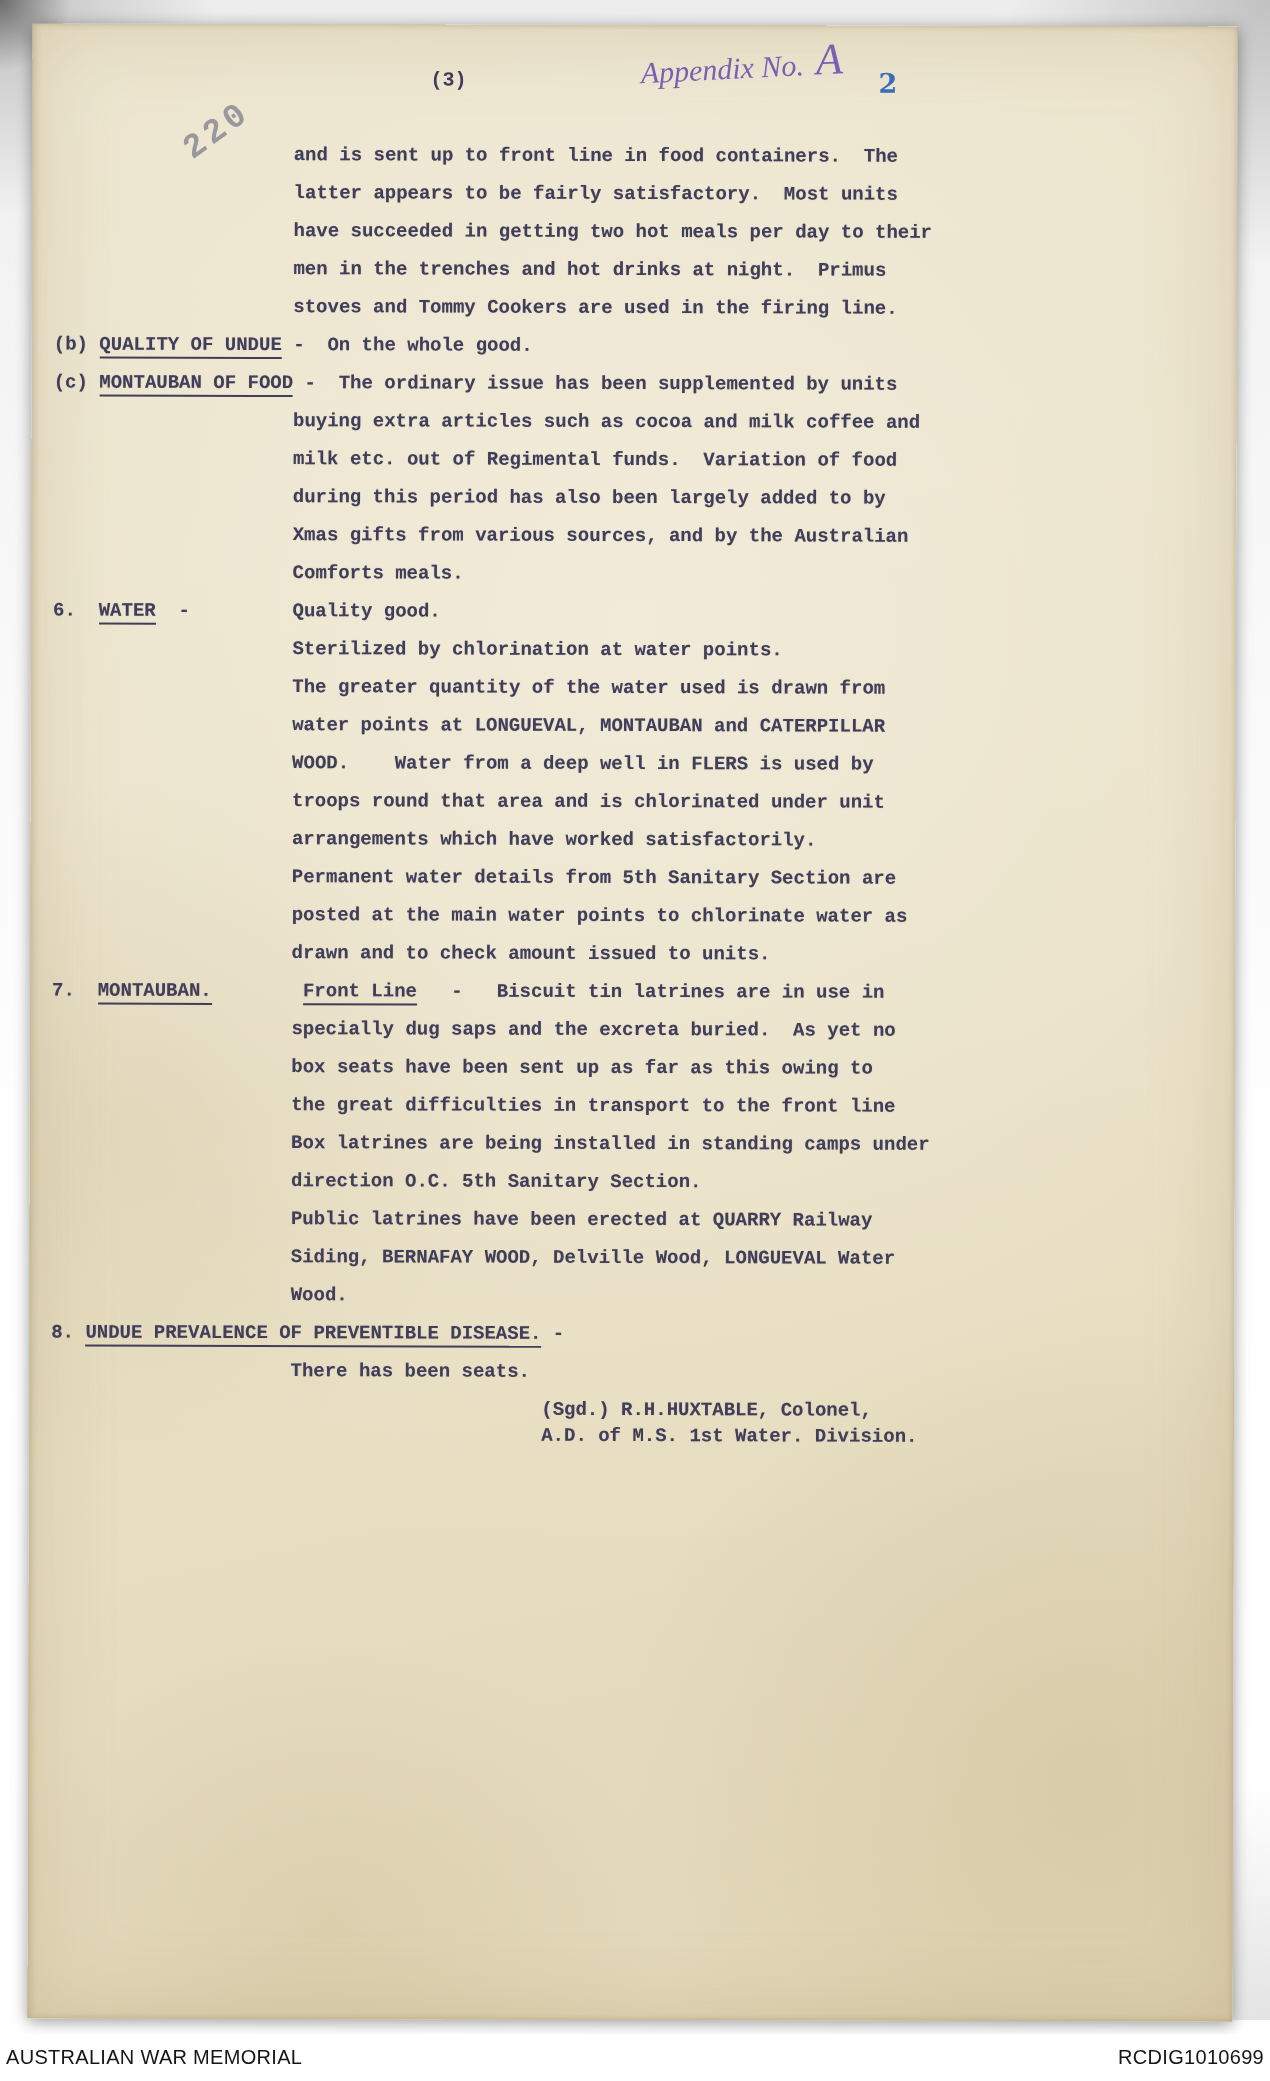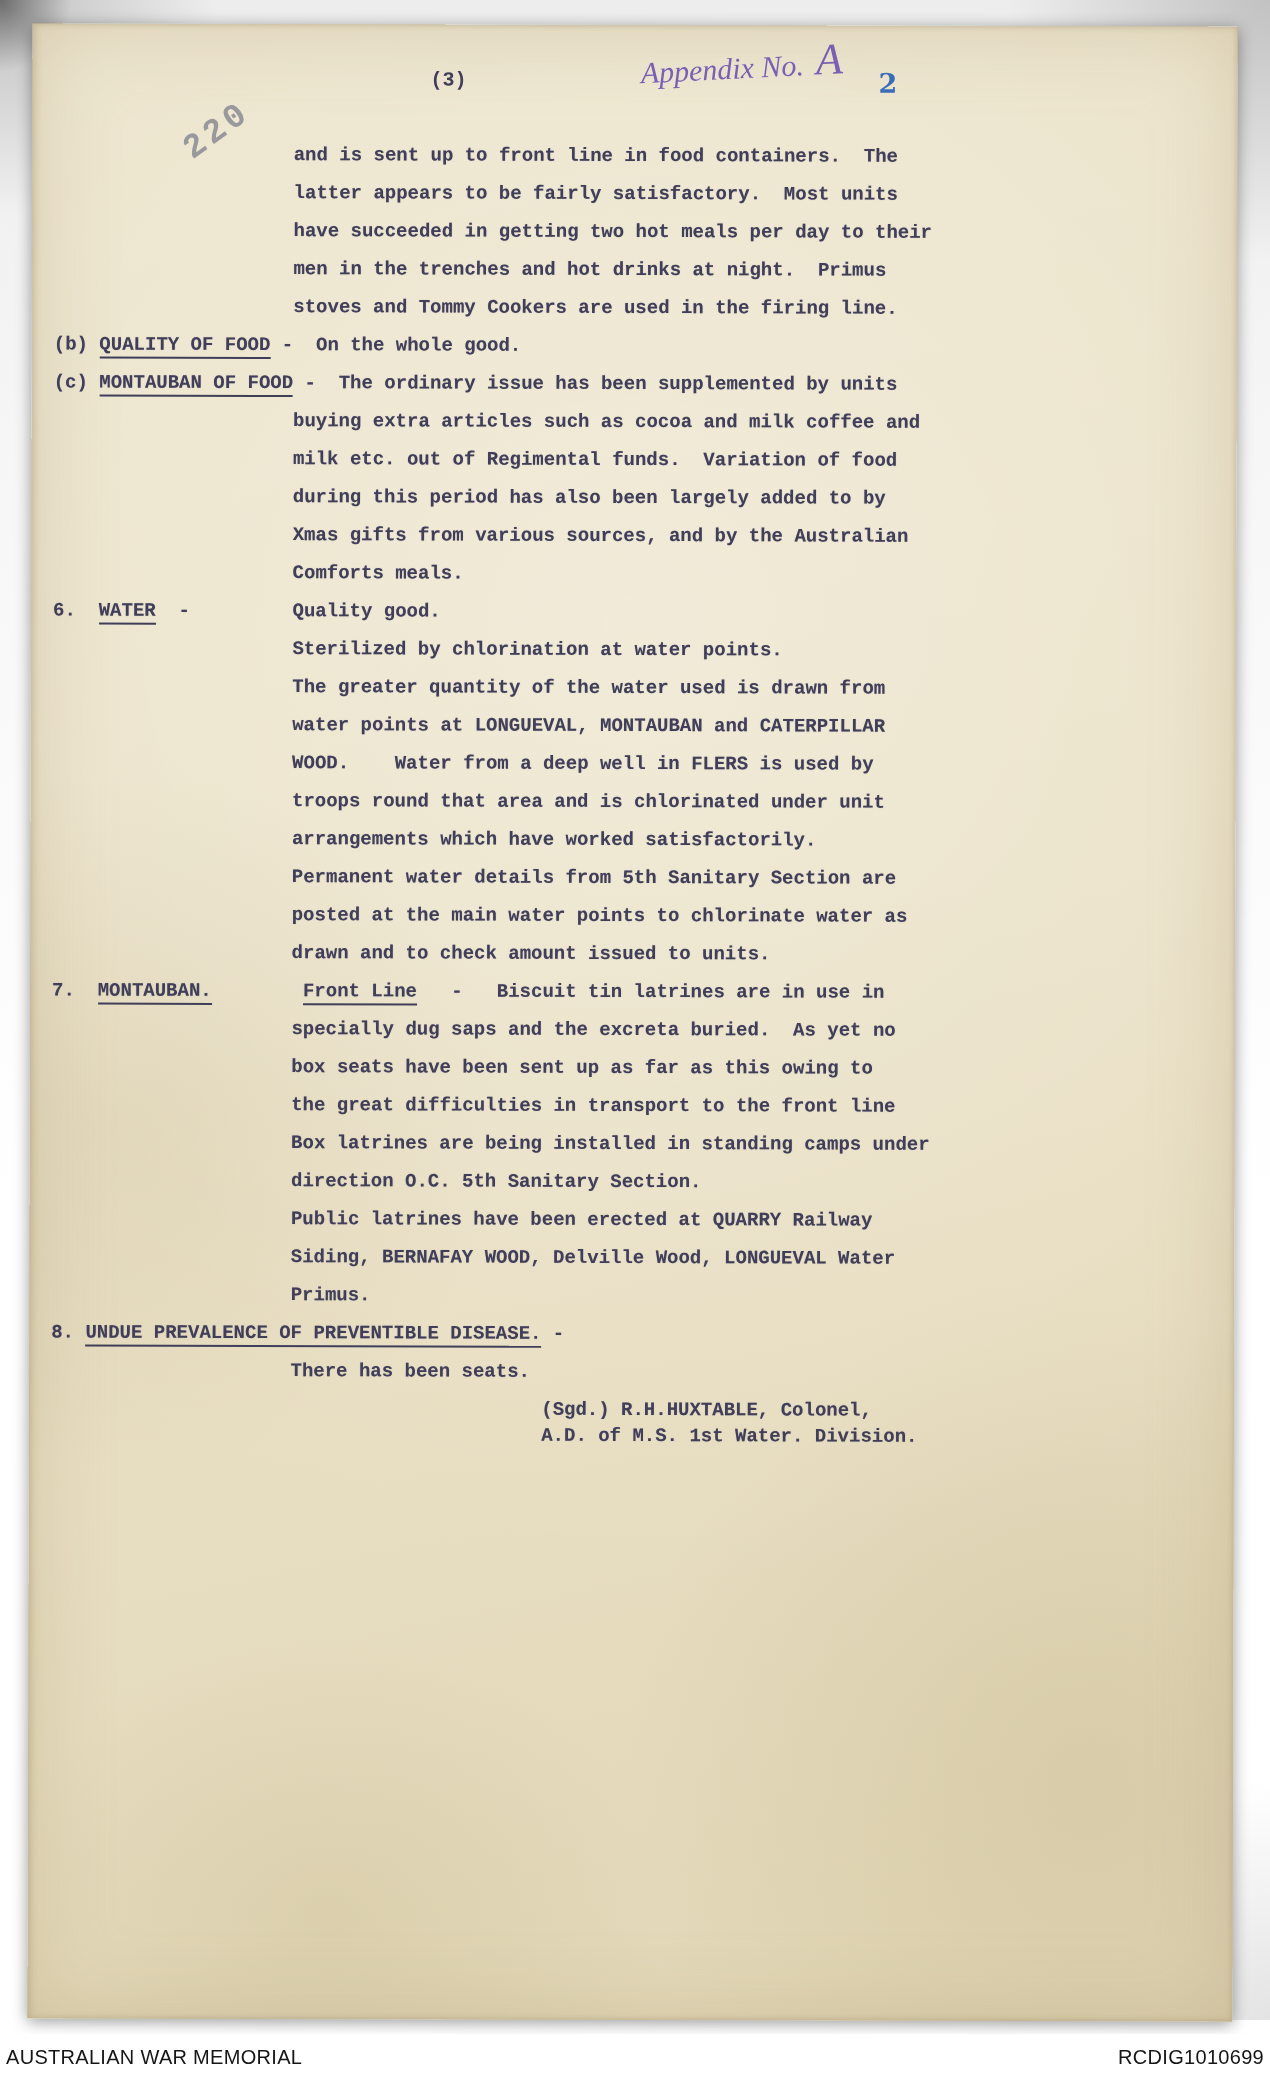--- a/index.html
+++ b/index.html
@@ -81,21 +81,21 @@
     <div class="stamp">220</div>
     <div class="page-num">(3)</div>
     <div class="appendix"><span>Appendix No.</span><span class="app-letter">A</span></div>
     <div class="folio">2</div>
     <div class="doc-lines">
         <div class="tline" style="padding-left: 21ch;"><span>and is sent up to front line in food containers.  The</span></div>
         <div class="tline" style="padding-left: 21ch;"><span>latter appears to be fairly satisfactory.  Most units</span></div>
         <div class="tline" style="padding-left: 21ch;"><span>have succeeded in getting two hot meals per day to their</span></div>
         <div class="tline" style="padding-left: 21ch;"><span>men in the trenches and hot drinks at night.  Primus</span></div>
         <div class="tline" style="padding-left: 21ch;"><span>stoves and Tommy Cookers are used in the firing line.</span></div>
-        <div class="tline" style="padding-left: 0ch;"><span>(b) </span><span class="u">QUALITY OF FOOD</span><span> -  On the whole good.</span></div>
+        <div class="tline" style="padding-left: 0ch;"><span>(b) </span><span class="u">QUALITY OF UNDUE</span><span> -  On the whole good.</span></div>
         <div class="tline" style="padding-left: 0ch;"><span>(c) </span><span class="u">MONTAUBAN OF FOOD</span><span> -  The ordinary issue has been supplemented by units</span></div>
         <div class="tline" style="padding-left: 21ch;"><span>buying extra articles such as cocoa and milk coffee and</span></div>
         <div class="tline" style="padding-left: 21ch;"><span>milk etc. out of Regimental funds.  Variation of food</span></div>
         <div class="tline" style="padding-left: 21ch;"><span>during this period has also been largely added to by</span></div>
         <div class="tline" style="padding-left: 21ch;"><span>Xmas gifts from various sources, and by the Australian</span></div>
         <div class="tline" style="padding-left: 21ch;"><span>Comforts meals.</span></div>
         <div class="tline" style="padding-left: 0ch;"><span>6.  </span><span class="u">WATER</span><span>  -         Quality good.</span></div>
         <div class="tline" style="padding-left: 21ch;"><span>Sterilized by chlorination at water points.</span></div>
         <div class="tline" style="padding-left: 21ch;"><span>The greater quantity of the water used is drawn from</span></div>
         <div class="tline" style="padding-left: 21ch;"><span>water points at LONGUEVAL, MONTAUBAN and CATERPILLAR</span></div>
@@ -106,21 +106,21 @@
         <div class="tline" style="padding-left: 21ch;"><span>posted at the main water points to chlorinate water as</span></div>
         <div class="tline" style="padding-left: 21ch;"><span>drawn and to check amount issued to units.</span></div>
         <div class="tline" style="padding-left: 0ch;"><span>7.  </span><span class="u">MONTAUBAN.</span><span>        </span><span class="u">Front Line</span><span>   -   Biscuit tin latrines are in use in</span></div>
         <div class="tline" style="padding-left: 21ch;"><span>specially dug saps and the excreta buried.  As yet no</span></div>
         <div class="tline" style="padding-left: 21ch;"><span>box seats have been sent up as far as this owing to</span></div>
         <div class="tline" style="padding-left: 21ch;"><span>the great difficulties in transport to the front line</span></div>
         <div class="tline" style="padding-left: 21ch;"><span>Box latrines are being installed in standing camps under</span></div>
         <div class="tline" style="padding-left: 21ch;"><span>direction O.C. 5th Sanitary Section.</span></div>
         <div class="tline" style="padding-left: 21ch;"><span>Public latrines have been erected at QUARRY Railway</span></div>
         <div class="tline" style="padding-left: 21ch;"><span>Siding, BERNAFAY WOOD, Delville Wood, LONGUEVAL Water</span></div>
-        <div class="tline" style="padding-left: 21ch;"><span>Primus.</span></div>
+        <div class="tline" style="padding-left: 21ch;"><span>Wood.</span></div>
         <div class="tline" style="padding-left: 0ch;"><span>8. </span><span class="u">UNDUE PREVALENCE OF PREVENTIBLE DISEASE.</span><span> -</span></div>
         <div class="tline" style="padding-left: 21ch;"><span>There has been seats.</span></div>
         <div class="tline" style="padding-left: 43ch; height: 26px;"><span>(Sgd.) R.H.HUXTABLE, Colonel,</span></div>
         <div class="tline" style="padding-left: 43ch; height: 26px;"><span>A.D. of M.S. 1st Water. Division.</span></div>
       </div>
   </div>
 </div>
 
 <div class="footer">
   <span class="f-left">AUSTRALIAN WAR MEMORIAL</span>

